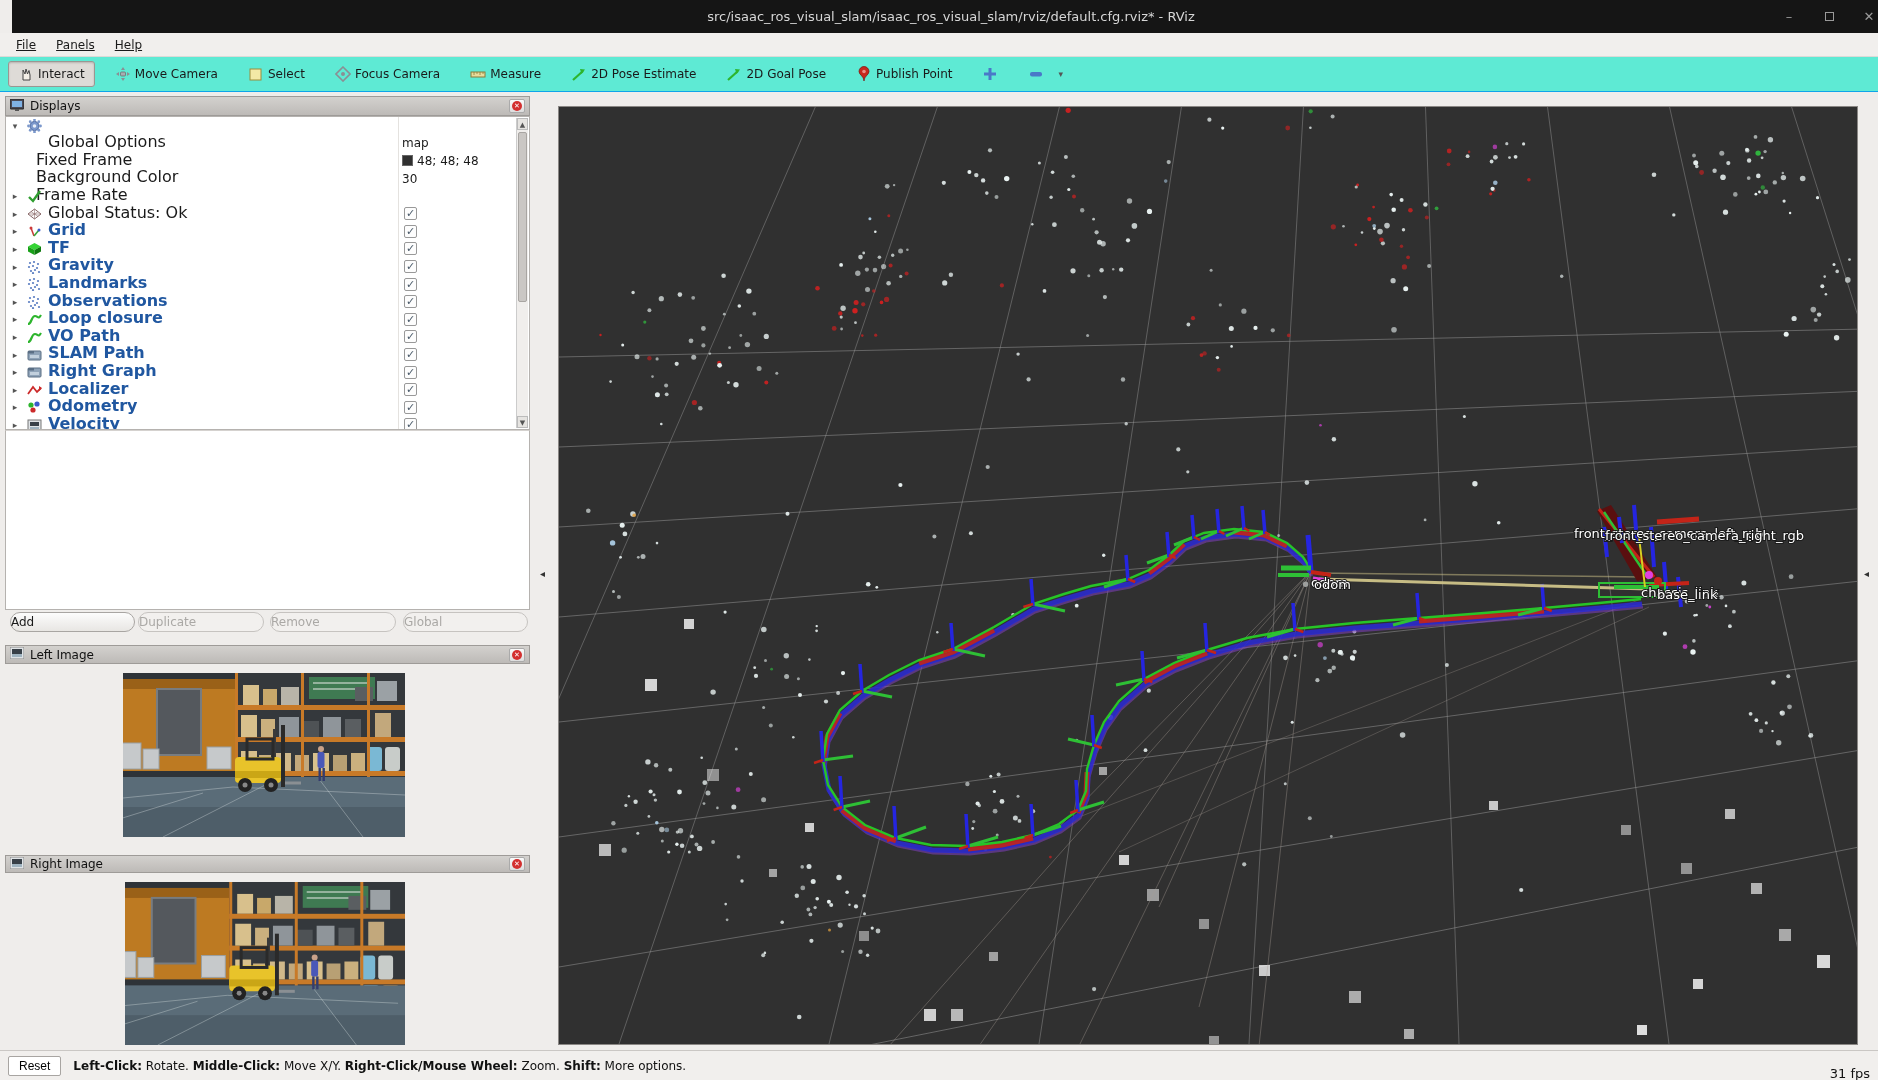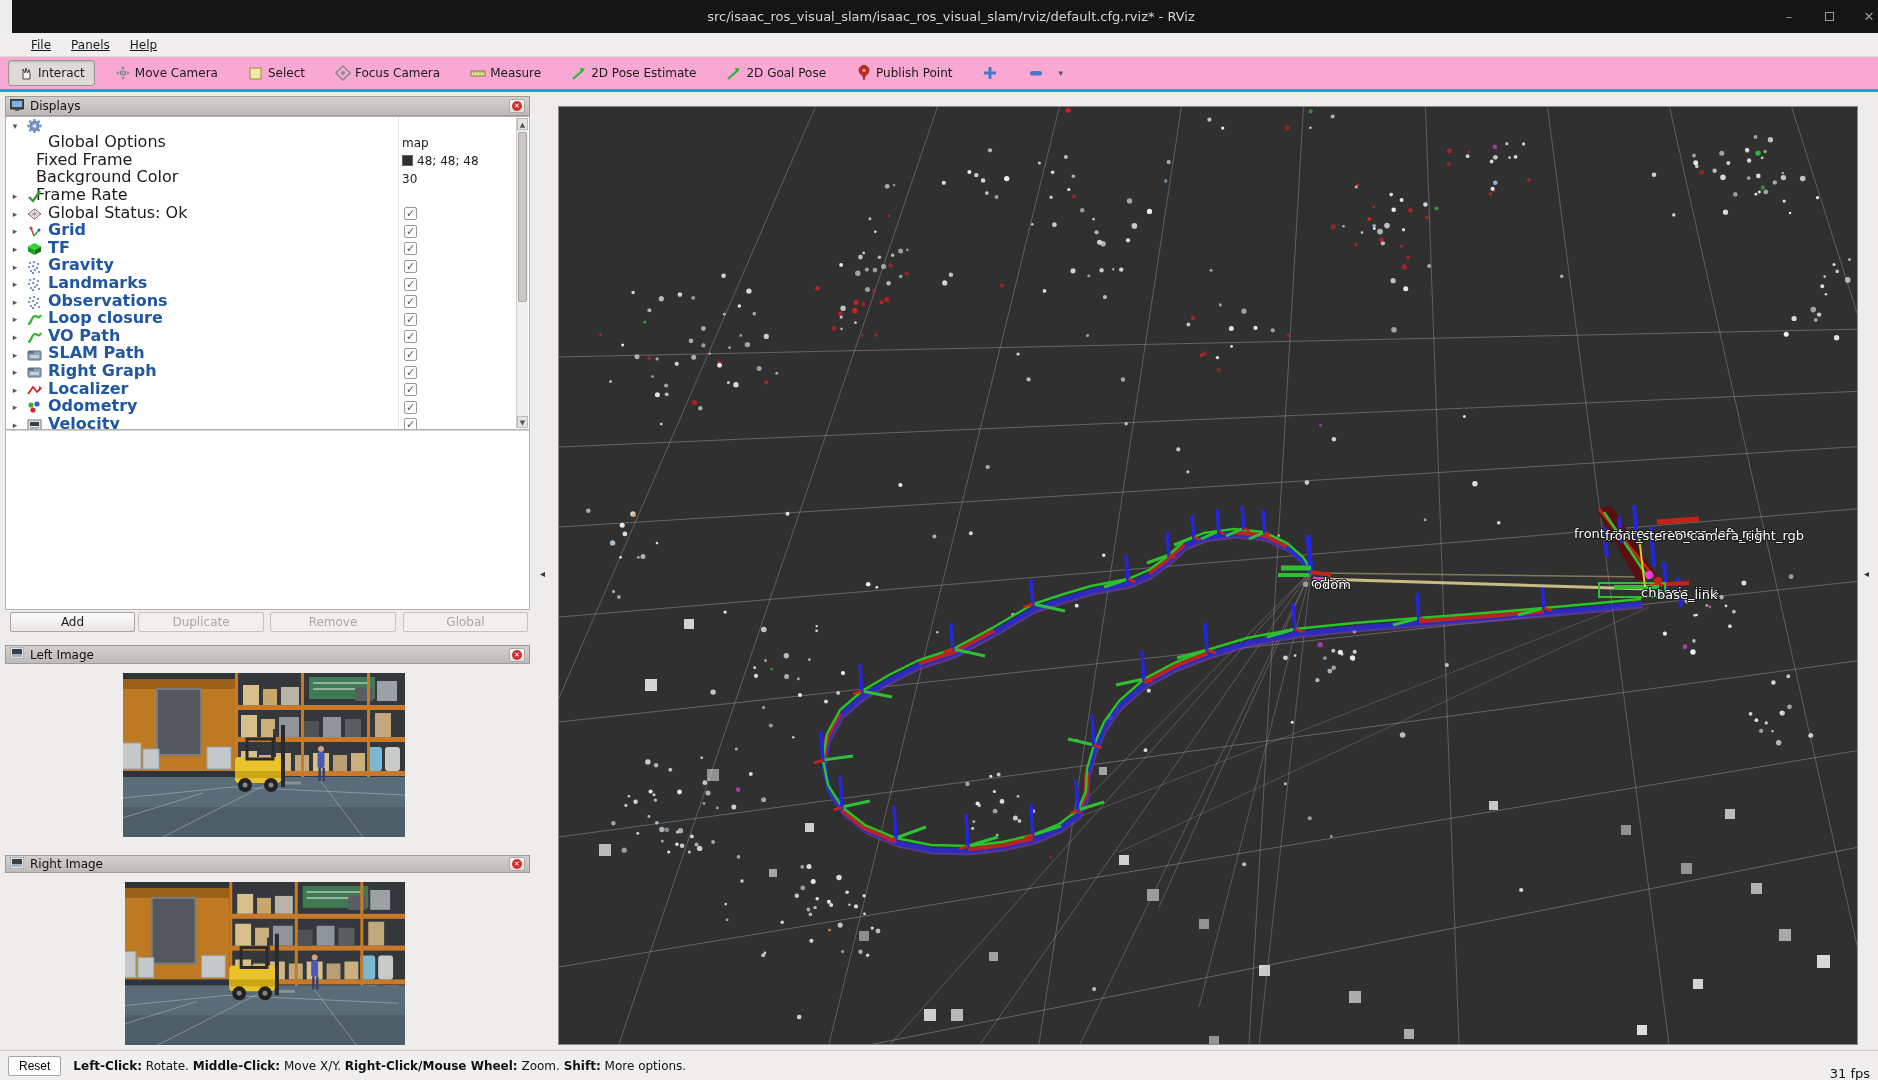--- a/index.html
+++ b/index.html
@@ -6,24 +6,24 @@
   html,body { width:1878px; height:1080px; overflow:hidden; }
   body { font-family:"DejaVu Sans", sans-serif; font-size:12px; background:#efedeb; position:relative; color:#222; }
 
   
   .titlebar { position:absolute; left:12px; top:0; width:1878px; height:33px; background:#151515; }
   .titlebar .title { position:absolute; left:0; right:0; top:0; height:33px; line-height:33px; text-align:center; color:#d6d6d6; font-size:13px; }
   .wincontrols { position:absolute; right:14px; top:0; height:33px; display:flex; align-items:center; gap:26px; }
   .winbtn { color:#9a9a9a; font-size:13px; width:14px; text-align:center; cursor:default; }
   .winbtn .sq { display:inline-block; width:9px; height:9px; border:1px solid #9a9a9a; }
 
-  .menubar { position:absolute; left:0; top:33px; width:1878px; height:24px; background:#f1efed; border-bottom:1px solid #dcdad7; display:flex; align-items:center; padding-left:21px; }
+  .menubar { position:absolute; left:0; top:33px; width:1878px; height:24px; background:#f1efed; border-bottom:1px solid #dcdad7; display:flex; align-items:center; padding-left:6px; }
   .menuitem { padding:0 10px; height:24px; line-height:24px; color:#1a1a1a; text-decoration:underline; }
 
-  .toolbar { position:absolute; left:0; top:57px; width:1878px; height:35px; background:#f9a8d4; border-bottom:3px solid #0ea5e9; display:flex; align-items:center; padding-left:8px; }
+  .toolbar { position:absolute; left:0; top:57px; width:1878px; height:35px; background:#5eead4; border-bottom:1px solid #0ea5e9; display:flex; align-items:center; padding-left:8px; }
   .toolbtn { display:flex; align-items:center; gap:4px; height:26px; padding:0 9px; margin-right:10px; border:1px solid transparent; border-radius:3px; color:#1a1a1a; white-space:nowrap; }
   .toolbtn.active { background:#dedbd7; border:1px solid #9a9792; box-shadow:inset 0 1px 2px rgba(0,0,0,.18); }
   .toolbtn svg { display:block; }
   .overflow-arrow { color:#555; font-size:9px; margin-left:-6px; }
 
   
   .panel-header { position:absolute; left:5px; width:525px; background:linear-gradient(#d3d1ce,#bdbab7); border:1px solid #9e9b98; display:flex; align-items:center; padding:0 4px; gap:6px; }
   .panel-header .ph-title { flex:1; font-size:12px; color:#111; }
   .closebtn { width:16px; height:14px; background:linear-gradient(#fafafa,#dddddd); border:1px solid #aaa; border-radius:2px; display:flex; align-items:center; justify-content:center; }
   .closebtn .dot { width:10px; height:10px; border-radius:50%; background:#d32f2f; color:#fff; font-size:7px; line-height:10px; text-align:center; font-weight:bold; }
@@ -38,21 +38,21 @@
   .swatch { width:11px; height:11px; background:#303030; border:1px solid #666; display:inline-block; }
   .checkbox { position:absolute; left:398px; width:13px; height:13px; background:#fdfdfd; border:1px solid #999; border-radius:2px; font-size:11px; line-height:12px; text-align:center; color:#4a5a6a; }
   .colsep { position:absolute; left:392px; top:0; bottom:0; width:1px; background:#e4e2df; }
   .vscroll { position:absolute; right:1px; top:1px; bottom:1px; width:12px; background:#f0eeec; border-left:1px solid #ccc; }
   .vscroll .arr { position:absolute; left:0; width:11px; height:12px; font-size:7px; color:#555; text-align:center; line-height:12px; background:#e6e4e1; border:1px solid #bbb; }
   .vscroll .thumb { position:absolute; left:1px; width:9px; top:14px; height:170px; background:#cac7c4; border:1px solid #a8a5a2; border-radius:2px; }
 
   .tree-empty { position:absolute; left:5px; top:430px; width:525px; height:180px; background:#fff; border:1px solid #b5b2af; border-top:1px solid #d5d2cf; }
 
   .disp-buttons { position:absolute; top:612px; left:5px; width:525px; height:21px; }
-  .dbtn { position:absolute; height:20px; background:linear-gradient(#fcfcfc,#e8e6e3); border:1px solid #a8a5a2; border-radius:2px; font-size:12px; text-align:center; line-height:18px; color:#1a1a1a; }
+  .dbtn { position:absolute; height:20px; background:linear-gradient(#fcfcfc,#e8e6e3); border:1px solid #a8a5a2; border-radius:10px; font-size:12px; text-align:left; line-height:18px; color:#1a1a1a; }
   .dbtn.disabled { color:#aaa8a5; border-color:#c6c3c0; background:#f2f0ee; }
 
   .img-box { position:absolute; background:#3a3f44; }
   .img-box svg { display:block; }
 
   
   .strip-arrow { position:absolute; font-size:10px; color:#333; }
 
   
   .viewport { position:absolute; left:558px; top:106px; width:1300px; height:939px; background:#303030; border:1px solid #8a8784; }

